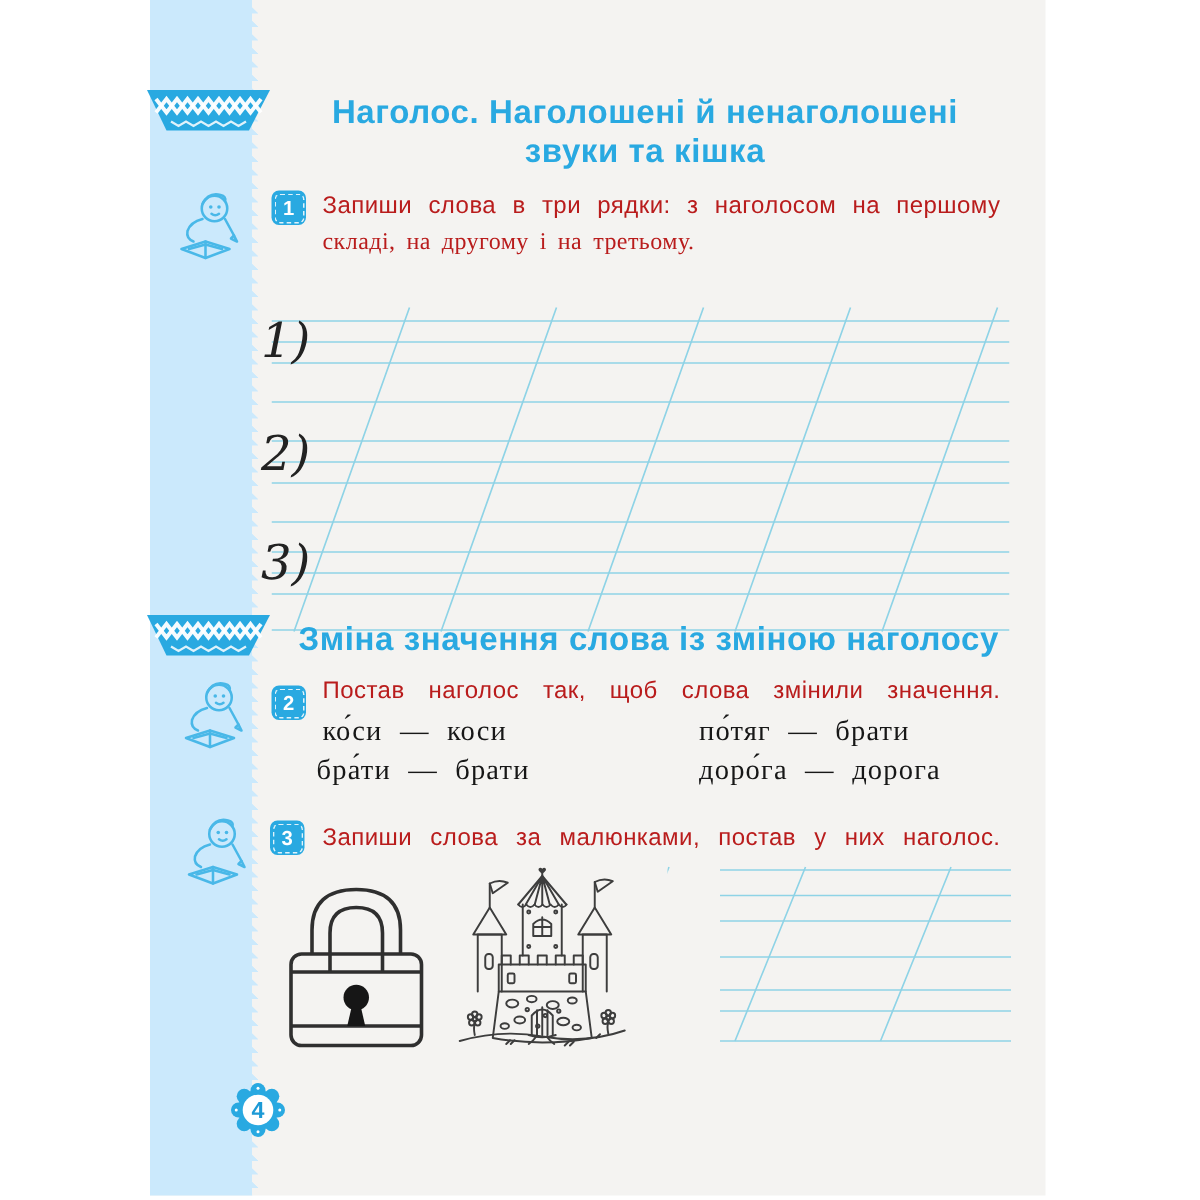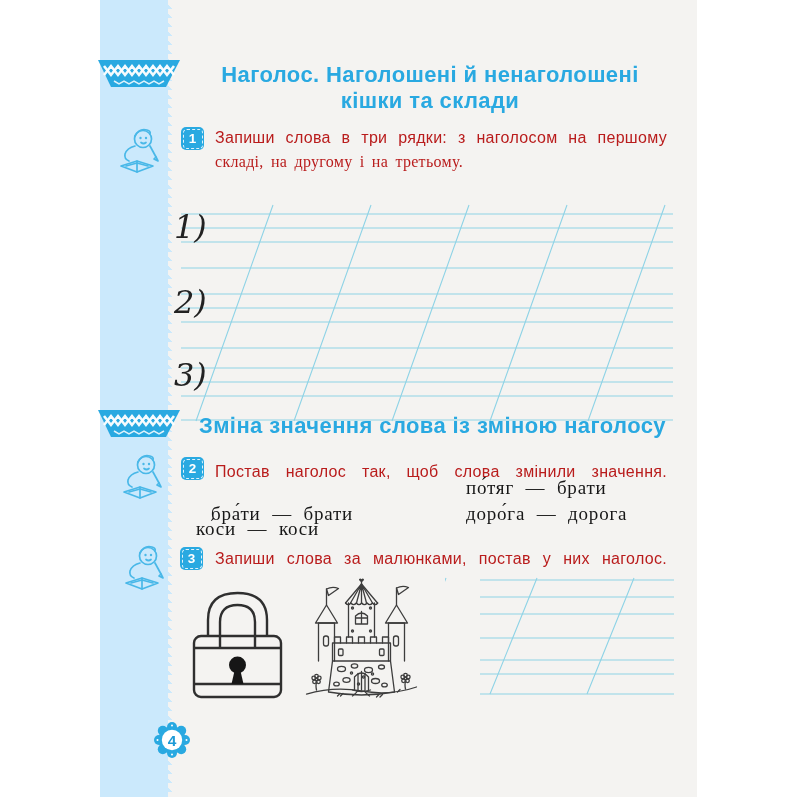--- a/index.html
+++ b/index.html
@@ -16,25 +16,25 @@
   .title1{top:62px;} .title2{top:413px;width:505px;}
   .writer{position:absolute;width:46px;height:50px;}
   .w1{left:16px;top:126px;} .w2{left:19px;top:452px;} .w3{left:21px;top:543px;}
   .stamp{position:absolute;width:23px;height:23px;background:#29a9e1;border-radius:5px;
          color:#fff;font-weight:bold;font-size:13.5px;line-height:23px;text-align:center;}
   .stamp::before{content:"";position:absolute;inset:1.5px;border:1.4px dashed rgba(255,255,255,.85);border-radius:4px;}
   .s1{left:81px;top:127px;} .s2{left:81px;top:457px;} .s3{left:80px;top:547px;}
   .instr{position:absolute;left:115px;width:452px;color:#b91c1c;font-size:16px;
          letter-spacing:.3px;word-spacing:3px;line-height:20px;}
   .just{text-align:justify;text-align-last:justify;}
-  .i1a{top:128px;} .i1b{top:152px;font-family:Liberation Serif, serif;} .i2{top:462px;} .i3{top:549px;}
+  .i1a{top:128px;} .i1b{top:152px;font-family:Liberation Serif, serif;} .i2{top:451px;} .i3{top:549px;}
   .serif{font-family:"Liberation Serif","DejaVu Serif",serif;color:#171717;}
   .words{position:absolute;left:111px;top:170px;font-size:19px;letter-spacing:1.1px;word-spacing:4px;}
   .pair{position:absolute;font-size:19px;letter-spacing:.8px;word-spacing:6px;}
-  .p1{left:96px;top:477px;margin-top:41px;} .p2{left:111px;top:503px;}
+  .p1{left:115px;top:477px;} .p2{left:111px;top:503px;}
   .p3{left:366px;top:477px;} .p4{left:366px;top:503px;}
   .ruling{position:absolute;}
   .r1{left:81px;top:204px;width:492px;height:218px;}
   .r2{left:345px;top:574px;width:229px;height:123px;}
   .rowlab{position:absolute;left:74px;width:34px;color:#222;font-size:32px;
           font-style:italic;font-family:"DejaVu Serif",serif;}
   .rl1{top:208px;} .rl2{top:283px;} .rl3{top:356px;}
   .padlock{position:absolute;left:91px;top:584px;width:93px;height:119px;}
   .castle{position:absolute;left:204px;top:577px;width:115px;height:124px;}
   .rosette{position:absolute;left:53px;top:721px;width:38px;height:38px;}
@@ -49,21 +49,21 @@
 
     <svg class="band band1" viewBox="0 0 84 31">
       <path d="M1,2 H83 L69,29 H14 Z" fill="#29a9e1"></path>
       <path d="M7,8 L14,17 L21,8 L28,17 L35,8 L42,17 L49,8 L56,17 L63,8 L70,17 L77,8" stroke="#fff" stroke-width="2.6" fill="none" opacity=".95"></path>
       <path d="M7,17 L14,8 L21,17 L28,8 L35,17 L42,8 L49,17 L56,8 L63,17 L70,8 L77,17" stroke="#fff" stroke-width="2.6" fill="none" opacity=".95"></path>
       <path d="M17,23 L22,26 L27,23 L32,26 L37,23 L42,26 L47,23 L52,26 L57,23 L62,26 L67,23" stroke="#fff" stroke-width="1.5" fill="none" opacity=".85"></path>
     </svg>
 
     <div class="title title1">
       <div>Наголос. Наголошені й ненаголошені</div>
-      <div>кішки та склади</div>
+      <div>звуки та кішка</div>
     </div>
 
     <svg class="writer w1" viewBox="0 0 44 50" fill="none" stroke="#49b8e8" stroke-width="1.7" stroke-linecap="round" stroke-linejoin="round">
       <circle cx="26" cy="13" r="8.5"></circle>
       <path d="M18,10 Q22,2 30,4 Q34,5 33,8"></path>
       <circle cx="23.5" cy="12" r="1.2" fill="#49b8e8" stroke="none"></circle>
       <circle cx="29" cy="12" r="1.2" fill="#49b8e8" stroke="none"></circle>
       <path d="M24,16.5 Q26.5,18.5 29,16.5"></path>
       <path d="M18,20 Q10,22 8,28 Q7,33 12,35"></path>
       <path d="M33,20 L39,31"></path>

